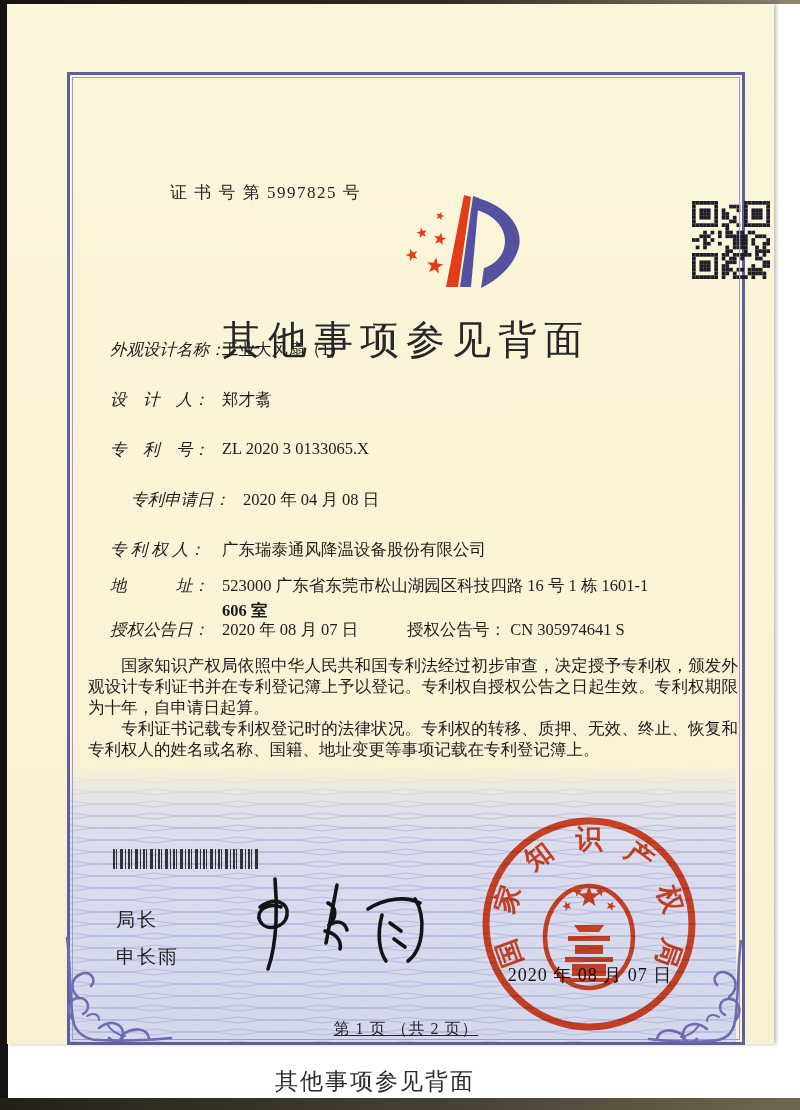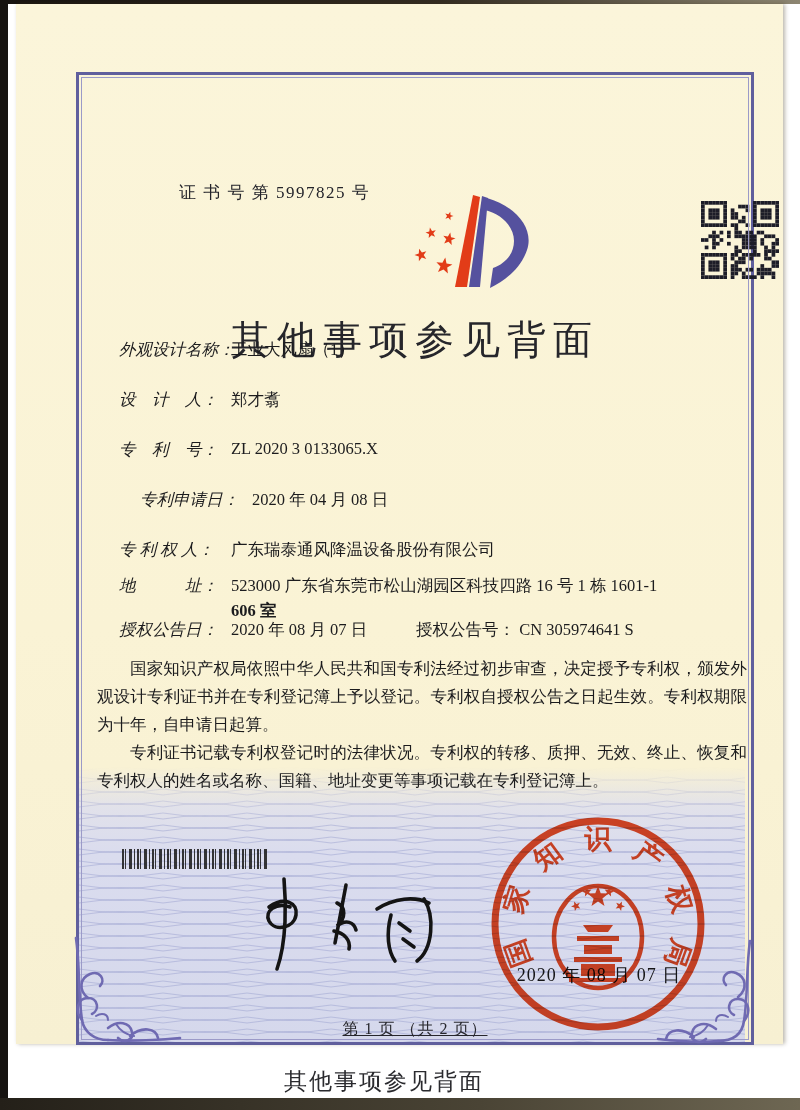--- a/index.html
+++ b/index.html
@@ -5,21 +5,21 @@
   html,body{margin:0;padding:0;background:#ffffff;}
   #scan{position:relative;width:800px;height:1110px;background:#ffffff;overflow:hidden;
         font-family:"Liberation Serif","DejaVu Serif",serif;}
   
   .edge-top{position:absolute;left:0;top:0;width:800px;height:4px;
             background:linear-gradient(90deg,#171310 0%,#332c22 55%,#8d8672 100%);}
   .edge-left{position:absolute;left:0;top:0;width:8px;height:1104px;background:#161310;}
   .edge-bottom{position:absolute;left:0;top:1098px;width:800px;height:12px;
                background:linear-gradient(90deg,#242019 0%,#4a4435 60%,#6e6753 100%);}
   
-  #page{position:absolute;left:16px;top:4px;width:767px;height:1040px;
+  #page{position:absolute;left:7px;top:4px;width:767px;height:1040px;
         background:linear-gradient(180deg,#fbf5da 0%,#faf3d5 60%,#f7f0d2 100%);
         box-shadow:2px 0 4px rgba(60,50,20,.35);}
   
   #frame{position:absolute;left:60px;top:68px;width:672px;height:967px;
          border:3px solid #605f9d;}
   #frame::after{content:"";position:absolute;inset:2px;border:1px solid #9b9ac8;pointer-events:none;}
   
   #panel{position:absolute;left:0;top:692px;width:666px;height:275px;
          background:linear-gradient(180deg,rgba(219,221,240,0) 0%,rgba(219,221,240,.8) 15%,#dadcee 32%,#d5d8ec 100%);}
   #panel svg{position:absolute;inset:0;
@@ -35,21 +35,21 @@
   .frow{position:absolute;left:40px;font-size:16.5px;color:#1c1c1e;white-space:nowrap;}
   .frow .lab{display:inline-block;font-style:italic;}
   .frow .val{position:absolute;left:112px;top:0;white-space:nowrap;}
   .frow .val2{position:absolute;left:112px;top:25px;white-space:nowrap;font-weight:bold;}
   #row-name{top:264px;} #row-designer{top:314px;text-align:center;} #row-patno{top:364px;}
   #row-filing{top:414px;margin-left:21px;} #row-patentee{top:464px;} #row-address{top:500px;}
   #row-grant{top:544px;}
   #grant2{position:absolute;left:297px;top:0;white-space:nowrap;}
   
   #body-text{position:absolute;left:18px;top:580px;width:650px;font-size:16.5px;
-             line-height:28px;color:#1b1b1d;text-align:justify;}
+             line-height:21px;color:#1b1b1d;text-align:justify;}
   #body-text p{margin:0;text-indent:2em;}
   
   #barcode{position:absolute;left:43px;top:774px;width:145px;height:20px;opacity:.88;
      background:repeating-linear-gradient(90deg,#1d1d1d 0 2px,transparent 2px 3px,#1d1d1d 3px 4px,transparent 4px 7px,#1d1d1d 7px 10px,transparent 10px 12px,#1d1d1d 12px 13px,transparent 13px 15px);}
   #signer{position:absolute;left:46px;top:826px;font-size:19px;color:#1c1c1e;line-height:37px;letter-spacing:2px;}
   #signature{position:absolute;left:162px;top:794px;width:210px;height:110px;}
   #seal{position:absolute;left:408px;top:738px;width:222px;height:222px;mix-blend-mode:multiply;opacity:.95;}
   #seal-date{position:absolute;left:420px;top:888px;width:200px;text-align:center;
              font-size:18px;letter-spacing:1px;color:#151517;white-space:nowrap;}
   #page-num{position:absolute;left:0;top:944px;width:672px;text-align:center;
@@ -397,20 +397,24 @@
         </span>
       </div>
 
       <div id="body-text">
         <p>国家知识产权局依照中华人民共和国专利法经过初步审查，决定授予专利权，颁发外观设计专利证书并在专利登记簿上予以登记。专利权自授权公告之日起生效。专利权期限为十年，自申请日起算。</p>
         <p>专利证书记载专利权登记时的法律状况。专利权的转移、质押、无效、终止、恢复和专利权人的姓名或名称、国籍、地址变更等事项记载在专利登记簿上。</p>
       </div>
 
       <div id="barcode"></div>
 
+      <div id="signer">
+        <div>局长</div>
+        <div>申长雨</div>
+      </div>
 
       <svg id="signature" viewBox="0 0 210 110" fill="none" stroke="#141414" stroke-width="3.6" stroke-linecap="round">
         <path d="M28,38 c16,-11 29,-4 27,8 c-2,13 -21,17 -27,6 c-5,-10 7,-19 21,-14"></path>
         <path d="M43,10 c2,22 3,62 -7,90"></path>
         <path d="M96,34 c9,4 9,15 0,23 c9,-7 17,-4 19,4"></path>
         <path d="M105,16 l-11,58"></path>
         <path d="M93,62 c10,2 17,9 15,18"></path>
         <path d="M136,40 c17,-11 38,-13 52,-6"></path>
         <path d="M183,30 c11,17 9,50 -7,62"></path>
         <path d="M150,46 c-5,19 -3,36 4,46"></path>

